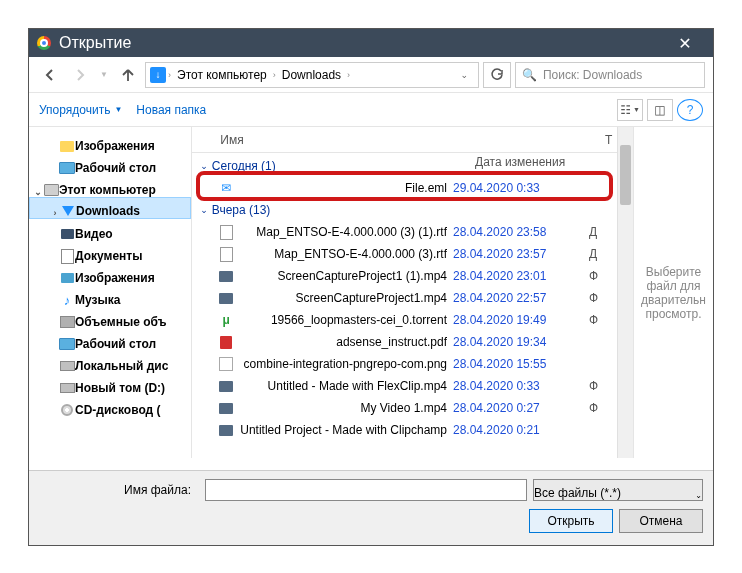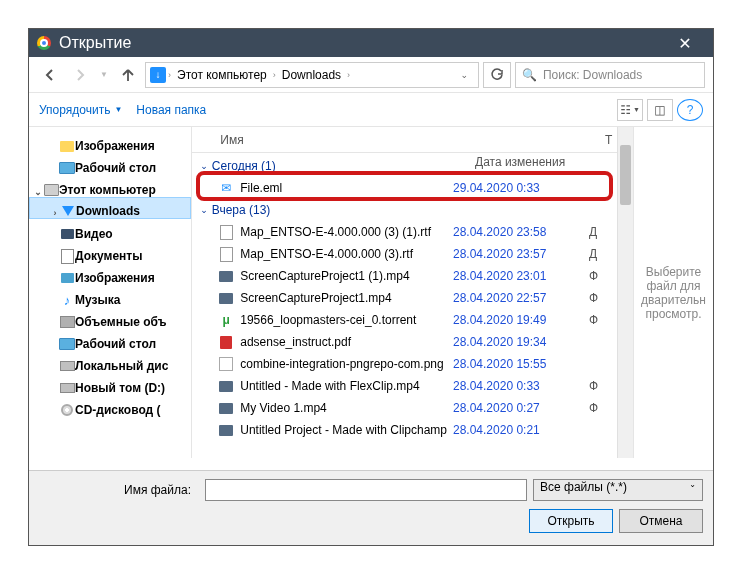--- a/index.html
+++ b/index.html
@@ -48,32 +48,32 @@
 .listheader { display:flex; height:26px; border-bottom:1px solid #e5e5e5; align-items:center; color:#555; }
 .listheader .col { padding: 0 8px; }
 .col-name { flex:1; }
 .col-date { width:130px;margin-top:44px; }
 .col-type { width:20px; }
 .listbody { flex:1; overflow-y:auto; position:relative; padding: 2px 0; }
 .group-header { display:flex; align-items:center; height:22px; padding: 0 8px; color:#003399; gap:4px; }
 .group-caret { font-size:9px; }
 .file-row { display:flex; align-items:center; height:22px; padding: 0 8px; gap:6px; }
 .file-row .ficon { width:16px; height:16px; display:flex;align-items:center;justify-content:center; font-size:11px; }
-.file-row .fname { flex:1; overflow:hidden; text-overflow:ellipsis; white-space:nowrap; }
+.file-row .fname { flex:1; overflow:hidden; text-overflow:ellipsis; white-space:nowrap;text-align:right; }
 .file-row .fdate { width:130px; color:#1d4ed8; }
 .file-row .ftype { width:20px; color:#555; }
 .highlight-box { position:absolute; border:4px solid #d01818; border-radius:8px; pointer-events:none; }
 .preview { width:80px; border-left:1px solid #e5e5e5; display:flex; align-items:center; justify-content:center; text-align:center; color:#888; font-size:11px; padding:6px; }
 .scrollbar-v { width:16px; background:#f0f0f0; border-left:1px solid #e0e0e0; position:relative; }
 .scrollbar-v::before { content:""; position:absolute; top:18px; left:2px; right:2px; height:60px; background:#c0c0c0; border-radius:2px; }
 .bottom { border-top:1px solid #ccc; padding: 8px 10px 12px; display:flex; flex-direction:column; gap:8px; background:#f0f0f0;margin-top:12px; }
 .filerow { display:flex; align-items:center; gap:6px; }
 .filerow label { width:160px; text-align:right; padding-right:8px; }
 .filename-input { flex:1; height:22px; border:1px solid #888; padding:0 4px; background:#fff; }
-.filter-select { width:170px; height:22px; border:1px solid #888; background:#eaeaea; display:flex; align-items:flex-start; padding:0 6px; justify-content:space-between; }
+.filter-select { width:170px; height:22px; border:1px solid #888; background:#eaeaea; display:flex; align-items:flex-end; padding:0 0; justify-content:space-between; }
 .btnrow { display:flex; justify-content:flex-end; gap:6px; }
 .btn { width:84px; height:24px; border:1px solid #888; background:#e1e1e1; cursor:pointer; }
 .btn.primary { border:1px solid #0078d7; background:#e5f1fb; }
 .rtf-ico::before{content:"";display:block;width:11px;height:13px;background:#fff;border:1px solid #999;}
 .mp4-ico::before{content:"";display:block;width:14px;height:11px;background:#546a82;border-radius:1px;}
 .torrent-ico{color:#2a9d3a;font-weight:bold;}
 .pdf-ico{width:12px;height:13px;background:#d32f2f;border-radius:1px;}
 .png-ico::before{content:"";display:block;width:12px;height:12px;background:#fff;border:1px solid #aaa;}
 .eml-ico{color:#1e90ff;}
 </style>

